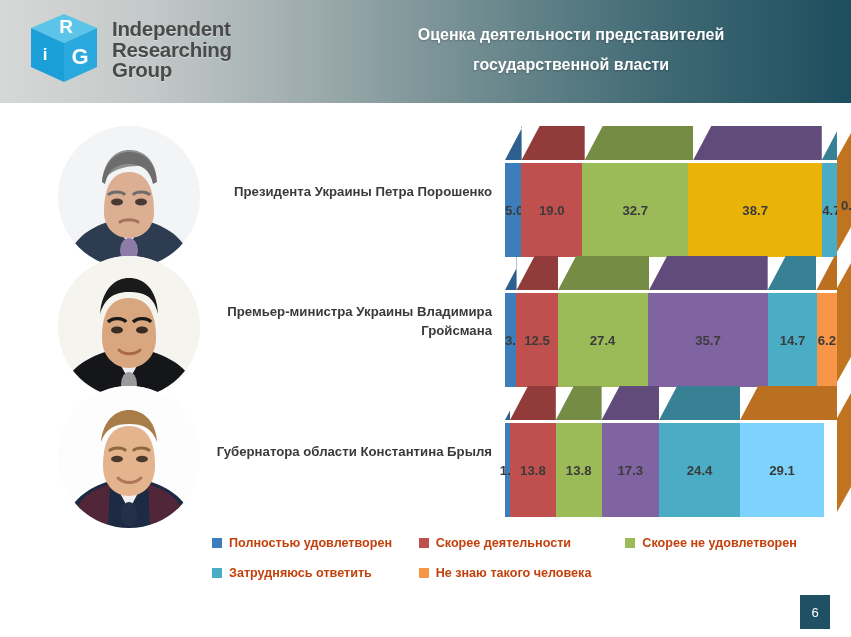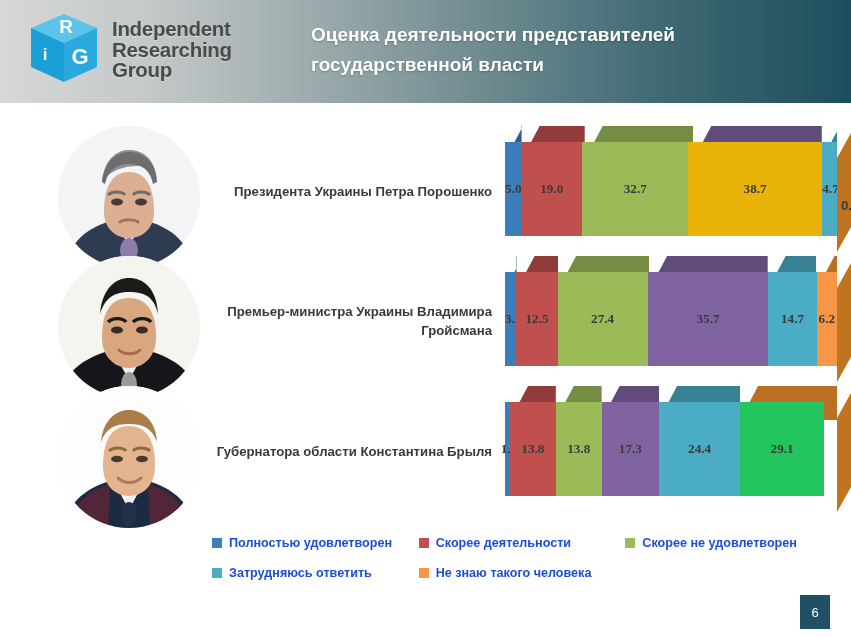--- a/index.html
+++ b/index.html
@@ -21,22 +21,22 @@
   .cube { position: relative; width: 72px; height: 76px; margin-right: 12px; }
   .cube svg { display: block; }
   .logo-text {
     color: #4a4a4a; font-weight: bold; font-size: 20.5px; line-height: 20.5px;
     letter-spacing: -0.3px; text-shadow: 0 1px 0 rgba(255,255,255,0.35);
   }
   .logo-text div { white-space: nowrap; }
 
   .header-title {
     position: absolute; right: 20px; top: 20px; width: 520px;
-    text-align: left; color: #ffffff;
-    font-size: 19px; font-weight: bold; line-height: 30px;
+    text-align: center; color: #ffffff;
+    font-size: 16px; font-weight: bold; line-height: 30px;
     text-shadow: 0 1px 2px rgba(0,0,0,0.25);
   }
 
   
   .row { position: absolute; left: 0; width: 851px; height: 130px; margin-left: 24px; }
   .row-1 { top: 120px; }
   .row-2 { top: 250px; }
   .row-3 { top: 380px; }
 
   .avatar {
@@ -50,23 +50,22 @@
     position: absolute; left: 186px; top: 0; width: 286px; height: 142px;
     display: flex; align-items: center; justify-content: flex-end;
     text-align: right; color: #3a3a3a;
     font-size: 13.2px; font-weight: bold; line-height: 19px;
     padding-right: 4px;
   }
 
   
   .bar3d { position: absolute; left: 481px; top: 6px; width: 350px; height: 142px; }
   .bar-front {
-    position: absolute; left: 0; top: 16px; height: 94px; width: 332px;
+    position: absolute; left: 0; top: 37px; height: 94px; width: 332px;
     display: flex;
-    font-family: Liberation Serif, serif;
   }
   .seg { position: relative; height: 100%; }
   .seg .val {
     position: absolute; left: 0; right: 0; top: 50%;
     transform: translateY(-50%);
     text-align: center; font-size: 13.2px; font-weight: bold;
     color: #3b3b3b; white-space: nowrap;
   }
   .bar-top {
     position: absolute; left: 0; top: 0; width: 332px; height: 34px;
@@ -94,21 +93,21 @@
   }
 
   
   .legend {
     position: absolute; left: 212px; top: 536px; width: 620px;
     display: grid; grid-template-columns: 1fr 1fr 1fr;
     row-gap: 16px; column-gap: 0px;
   }
   .leg-item { display: flex; align-items: center; }
   .swatch { width: 10px; height: 10px; margin-right: 7px; flex: 0 0 auto; }
-  .leg-label { font-size: 12.6px; font-weight: bold; color: #1d4ed8; white-space: nowrap; }
+  .leg-label { font-size: 12.6px; font-weight: bold; color: #c2410c; white-space: nowrap; }
 
   
   .pagenum {
     position: absolute; right: 21px; bottom: 8px;
     width: 30px; height: 34px; background: #1f5063;
     color: #ffffff; font-size: 13px;
     display: flex; align-items: center; justify-content: center;
   }
 </style>
 </head>
@@ -318,21 +317,21 @@
         </div>
         <div class="seg" style="width:45.8px;background:#9bbb59">
           <span class="val">13.8</span>
         </div>
         <div class="seg" style="width:57.5px;background:#8064a2">
           <span class="val">17.3</span>
         </div>
         <div class="seg" style="width:81.0px;background:#4bacc6">
           <span class="val">24.4</span>
         </div>
-        <div class="seg" style="width:84px;background:#22c55e">
+        <div class="seg" style="width:84px;background:#7dd3fc">
           <span class="val">29.1</span>
         </div>
       </div>
       <div class="bar-side" style="left:332px">
         <i style="background:#c1741f"></i>
       </div>
     </div>
   </div>
 
   <div class="legend">

